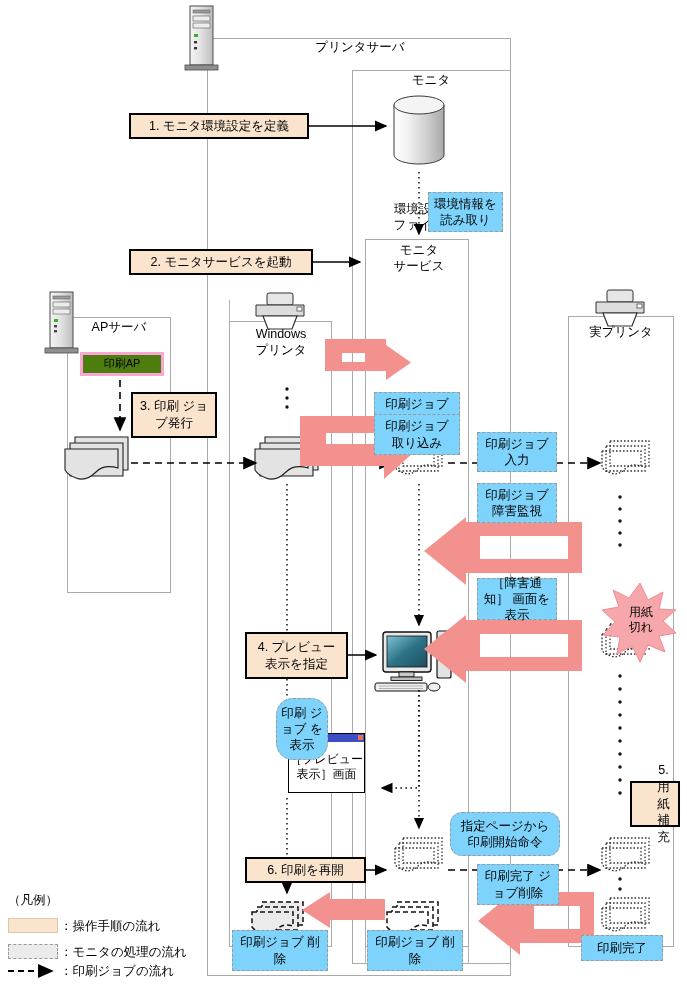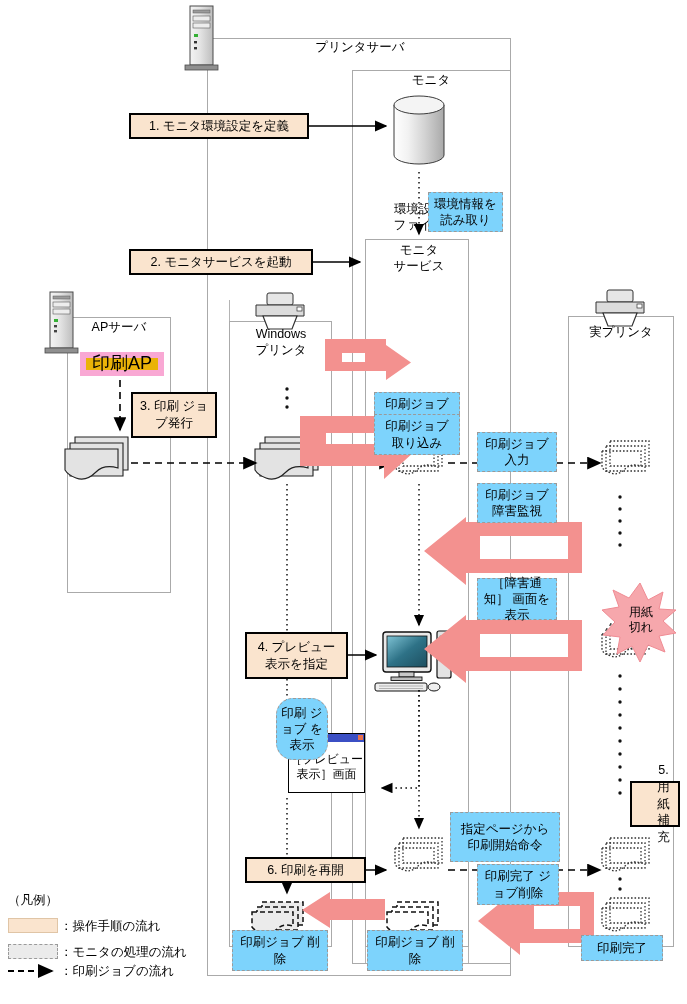--- a/index.html
+++ b/index.html
@@ -18,25 +18,25 @@
   .container-title{
     position:absolute;
     font-size:12.5px;
     text-align:center;
     white-space:nowrap;
     line-height:1.15;
   }
 
   
   .plain-box{
-    border:6px solid #f9a8d4;
-    background:#eab308;
+    border:3px solid #f9a8d4;
+    background:#4d7c0f;
     display:flex;align-items:center;justify-content:center;
     text-align:center;
-    font-size:18px;
+    font-size:11px;
     line-height:1.2;
   }
 
   
   .step-box{
     background:#fae4ce;
     border:2px solid #000000;
     display:flex;align-items:center;justify-content:center;
     text-align:center;
     font-size:12.5px;
@@ -421,21 +421,21 @@
   <div class="abs mon-box" style="left:477px;top:578px;width:80px;height:42px;">［障害通知］
 画面を表示</div>
 
   <div class="abs mon-box" style="left:477px;top:483px;width:80px;height:40px;">印刷ジョブ
 障害監視</div>
 
   <div class="abs mon-box" style="left:276px;top:698px;width:52px;height:62px;border-radius:17px;">印刷
 ジョブ
 を表示</div>
 
-  <div class="abs mon-box" style="left:450px;top:812px;width:110px;height:50px;">指定ページから
+  <div class="abs mon-box" style="left:450px;top:812px;width:110px;height:44px;border-radius:12px;">指定ページから
 印刷開始命令</div>
 
   <div class="abs mon-box" style="left:477px;top:864px;width:82px;height:41px;">印刷完了
 ジョブ削除</div>
 
   <div class="abs mon-box" style="left:232px;top:930px;width:96px;height:41px;">印刷ジョブ
 削除</div>
 
   <div class="abs mon-box" style="left:367px;top:930px;width:96px;height:41px;">印刷ジョブ
 削除</div>

